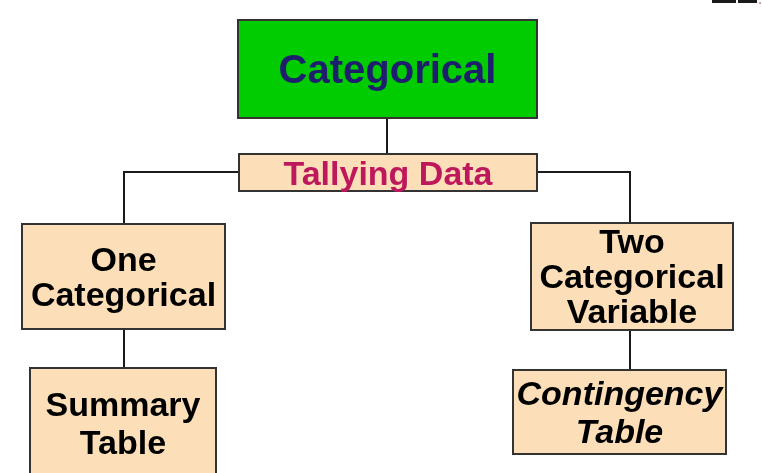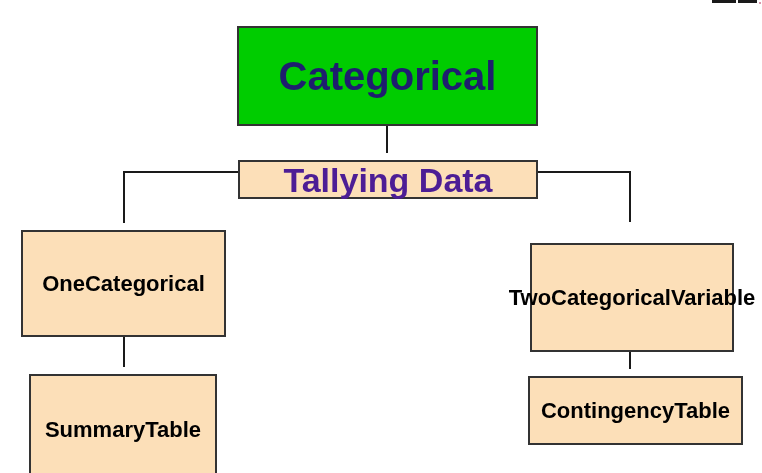--- a/index.html
+++ b/index.html
@@ -13,51 +13,50 @@
     height: 473px;
     background: #ffffff;
     overflow: hidden;
     font-family: "Liberation Sans", sans-serif;
   }
   .node {
     position: absolute;
     box-sizing: border-box;
     border: 2px solid #333333;
     display: flex;
-    flex-direction: row;
+    flex-direction: column;
     align-items: center;
     justify-content: center;
     text-align: center;
     font-weight: bold;
-    margin-top: 7px;
   }
   .node-root {
     left: 237px; top: 19px; width: 301px; height: 100px;
     background: #00cc00;
     color: #1e1e6e;
     font-size: 40px;
     line-height: 45px;
   }
   .node-tally {
     left: 238px; top: 153px; width: 300px; height: 39px;
     background: #fcdfb8;
-    color: #4c1d95;
+    color: #be185d;
     font-size: 34px;
     line-height: 36px;
   }
   .node-child {
     background: #fcdfb8;
     color: #000000;
-    font-size: 22px;
+    font-size: 34px;
     line-height: 35px;
   }
   .node-onecat  { left: 21px;  top: 223px; width: 205px; height: 107px; }
-  .node-twocat  { left: 530px; top: 236px; width: 204px; height: 109px; }
+  .node-twocat  { left: 530px; top: 222px; width: 204px; height: 109px; }
   .node-summary     { left: 29px;  top: 367px; width: 188px; height: 112px; line-height: 38px; }
-  .node-contingency { left: 528px; top: 369px; width: 215px; height: 69px; line-height: 38px; }
+  .node-contingency { left: 512px; top: 369px; width: 215px; height: 86px; line-height: 38px; font-style: italic; }
 
   .conn {
     position: absolute;
     background: #1a1a1a;
   }
   .conn-v-root   { left: 386px; top: 119px; width: 2px;  height: 34px; }
   .conn-h-left   { left: 123px; top: 171px; width: 115px; height: 2px; }
   .conn-v-left1  { left: 123px; top: 171px; width: 2px;  height: 52px; }
   .conn-h-right  { left: 538px; top: 171px; width: 93px;  height: 2px; }
   .conn-v-right1 { left: 629px; top: 171px; width: 2px;  height: 51px; }

